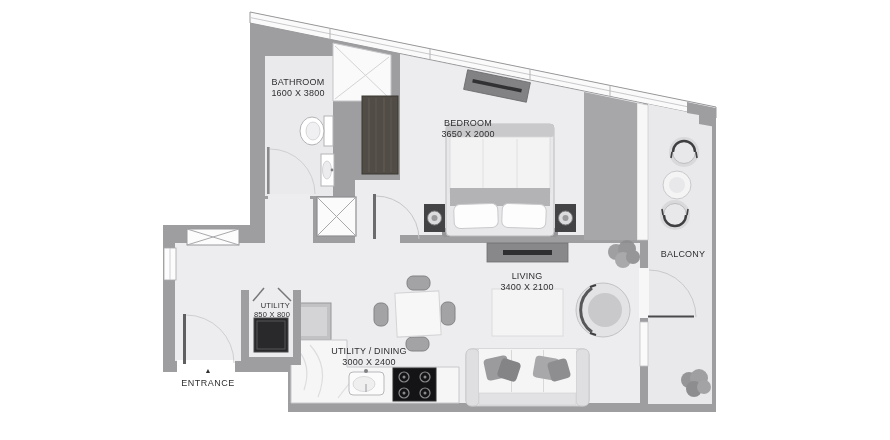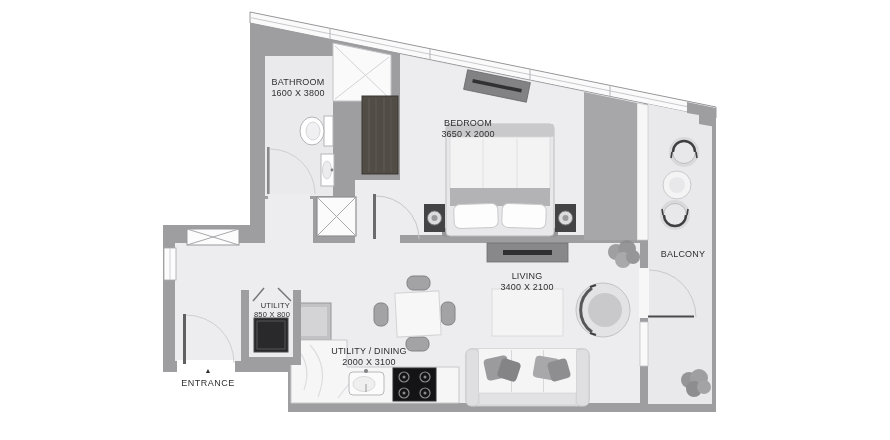--- a/index.html
+++ b/index.html
@@ -249,21 +249,21 @@
   <div class="lbl" style="left:468px;top:128px">
     <span>BEDROOM</span>
     <span>3650 X 2000</span>
   </div>
   <div class="lbl" style="left:527px;top:281px">
     <span>LIVING</span>
     <span>3400 X 2100</span>
   </div>
   <div class="lbl" style="left:369px;top:356px">
     <span>UTILITY / DINING</span>
-    <span>2000 X 3100</span>
+    <span>3000 X 2400</span>
   </div>
   <div class="lbl small" style="left:272px;top:310px">
     <span>UTILITY</span>
     <span>850 X 800</span>
   </div>
   <div class="lbl" style="left:683px;top:254px">
     <span>BALCONY</span>
   </div>
   <div class="lbl arrow" style="left:208px;top:370px">
     <span>▲</span>

